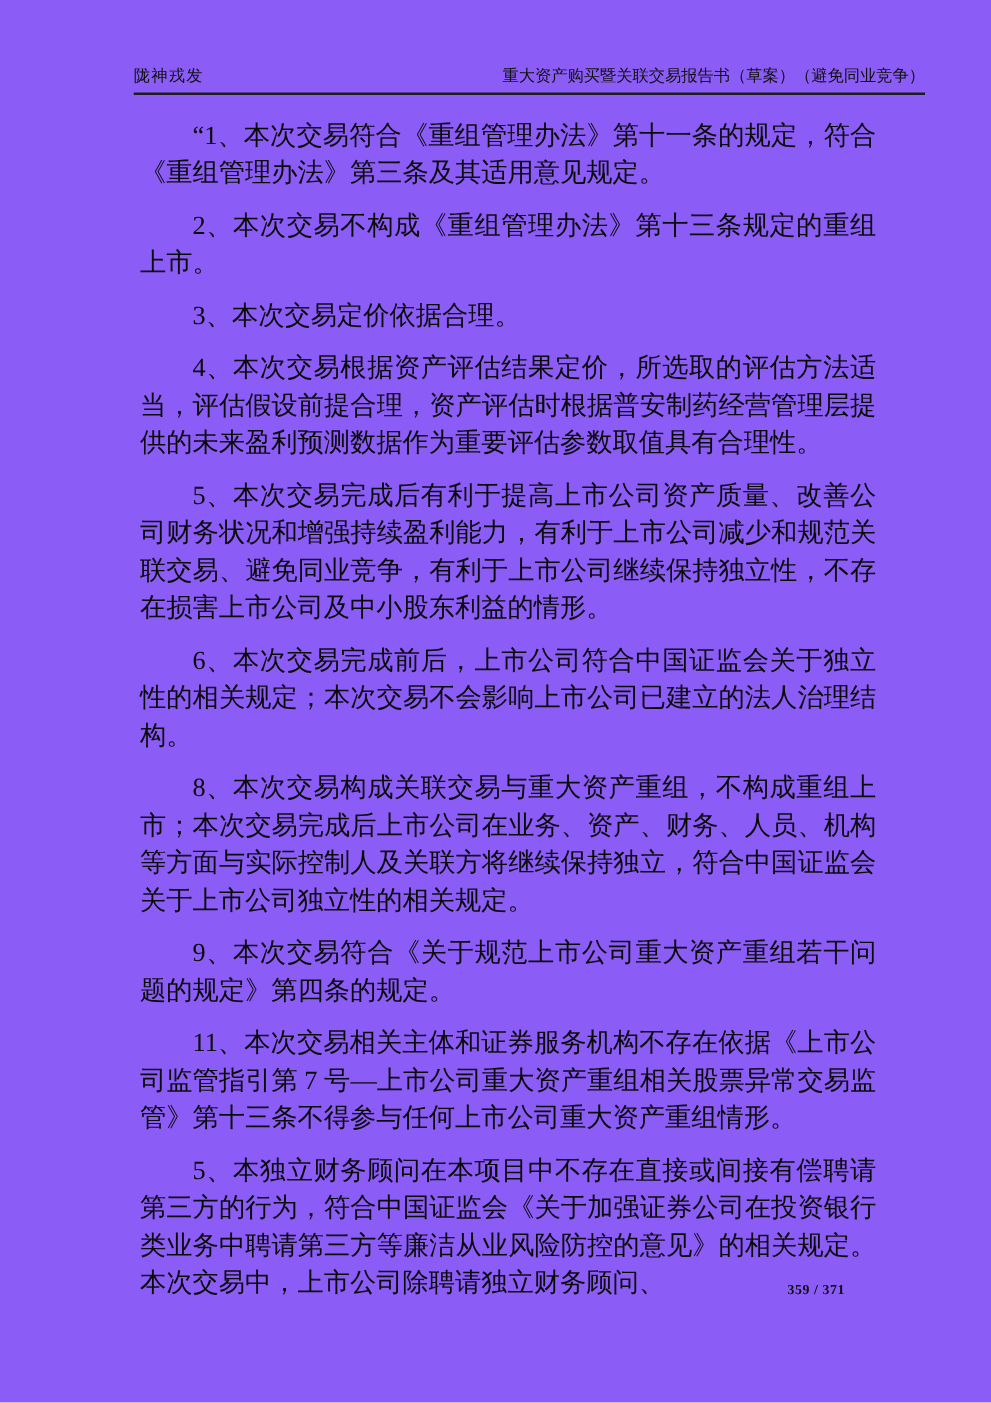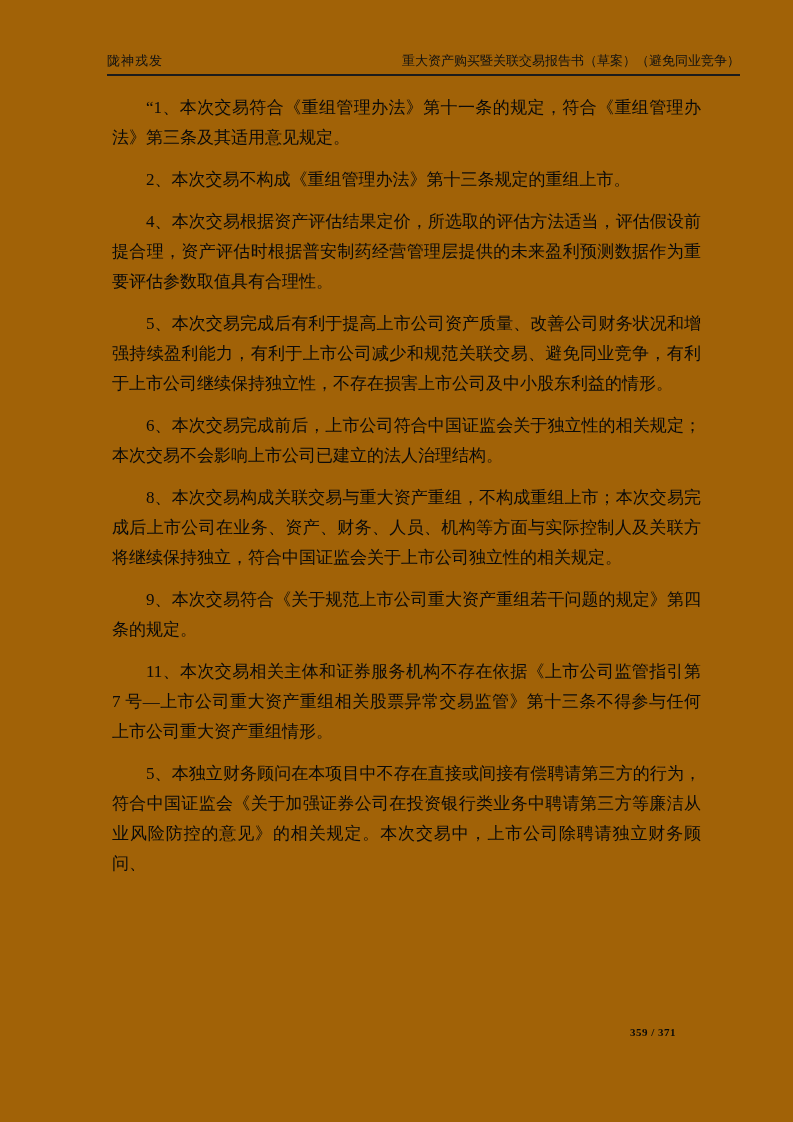--- a/index.html
+++ b/index.html
@@ -4,21 +4,21 @@
 <style>
   html, body {
     margin: 0;
     padding: 0;
     background: #ffffff;
   }
   .page {
     position: relative;
     width: 793px;
     height: 1122px;
-    background: #a16207;
+    background: #8b5cf6;
     color: #000000;
     font-family: "Liberation Serif", "DejaVu Serif", serif;
     overflow: hidden;
     box-sizing: border-box;
     padding-left: 36px;
   }
   .page-header {
     position: absolute;
     top: 52px;
     left: 107px;
@@ -40,21 +40,21 @@
     white-space: nowrap;
   }
   .doc-body {
     position: absolute;
     top: 93px;
     left: 112px;
     width: 589px;
   }
   .doc-body p.para {
     margin: 0;
-    font-size: 17px;
+    font-size: 21px;
     line-height: 30px;
     text-align: justify;
     text-justify: inter-ideograph;
     text-indent: 2em;
     color: #0a0a0a;
   }
   .doc-body p.para + p.para {
     margin-top: 12px;
   }
   .page-footer {
@@ -73,20 +73,21 @@
 <div class="page">
 
   <div class="page-header">
     <span class="hdr-left">陇神戎发</span>
     <span class="hdr-right">重大资产购买暨关联交易报告书（草案）（避免同业竞争）</span>
   </div>
 
   <div class="doc-body">
     <p class="para">“1、本次交易符合《重组管理办法》第十一条的规定，符合《重组管理办法》第三条及其适用意见规定。</p>
     <p class="para">2、本次交易不构成《重组管理办法》第十三条规定的重组上市。</p>
+    <p class="para">3、本次交易定价依据合理。</p>
     <p class="para">4、本次交易根据资产评估结果定价，所选取的评估方法适当，评估假设前提合理，资产评估时根据普安制药经营管理层提供的未来盈利预测数据作为重要评估参数取值具有合理性。</p>
     <p class="para">5、本次交易完成后有利于提高上市公司资产质量、改善公司财务状况和增强持续盈利能力，有利于上市公司减少和规范关联交易、避免同业竞争，有利于上市公司继续保持独立性，不存在损害上市公司及中小股东利益的情形。</p>
     <p class="para">6、本次交易完成前后，上市公司符合中国证监会关于独立性的相关规定；本次交易不会影响上市公司已建立的法人治理结构。</p>
     <p class="para">8、本次交易构成关联交易与重大资产重组，不构成重组上市；本次交易完成后上市公司在业务、资产、财务、人员、机构等方面与实际控制人及关联方将继续保持独立，符合中国证监会关于上市公司独立性的相关规定。</p>
     <p class="para">9、本次交易符合《关于规范上市公司重大资产重组若干问题的规定》第四条的规定。</p>
     <p class="para">11、本次交易相关主体和证券服务机构不存在依据《上市公司监管指引第 7 号—上市公司重大资产重组相关股票异常交易监管》第十三条不得参与任何上市公司重大资产重组情形。</p>
     <p class="para">5、本独立财务顾问在本项目中不存在直接或间接有偿聘请第三方的行为，符合中国证监会《关于加强证券公司在投资银行类业务中聘请第三方等廉洁从业风险防控的意见》的相关规定。本次交易中，上市公司除聘请独立财务顾问、</p>
   </div>
 
   <div class="page-footer">359 / 371</div>

